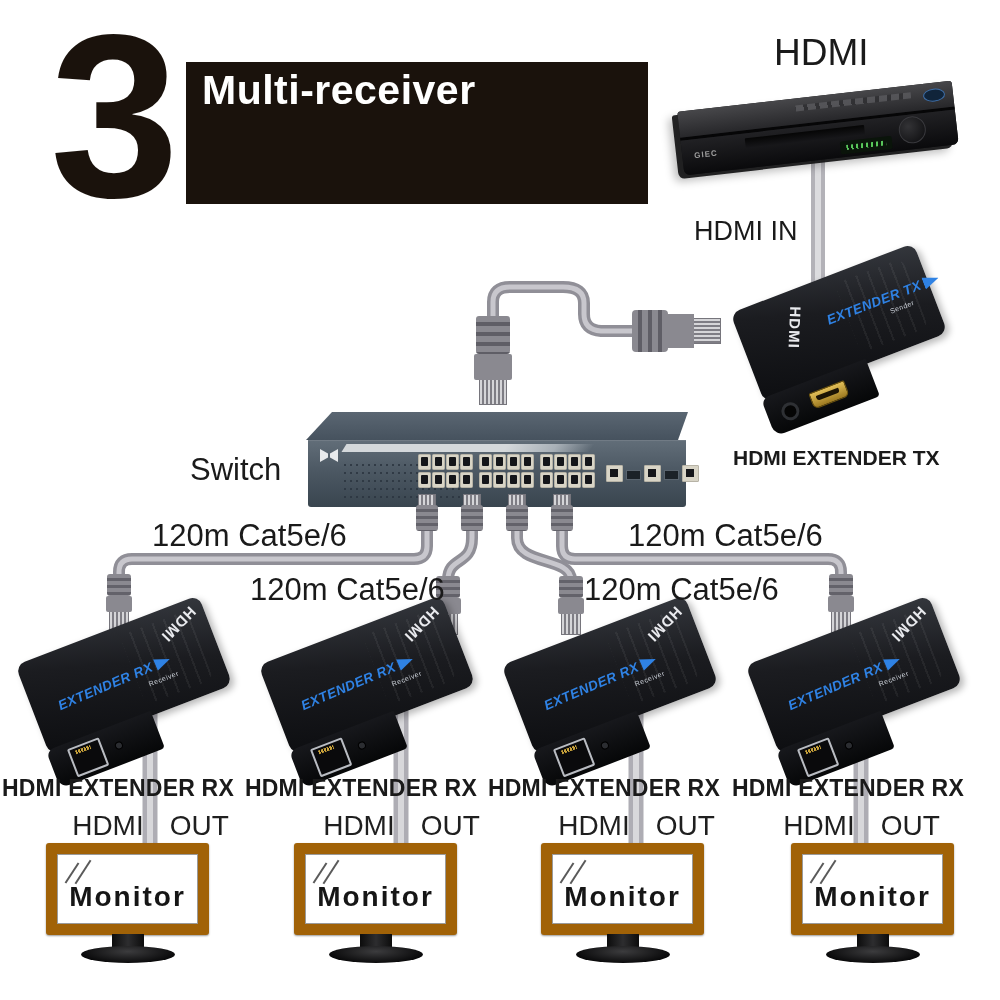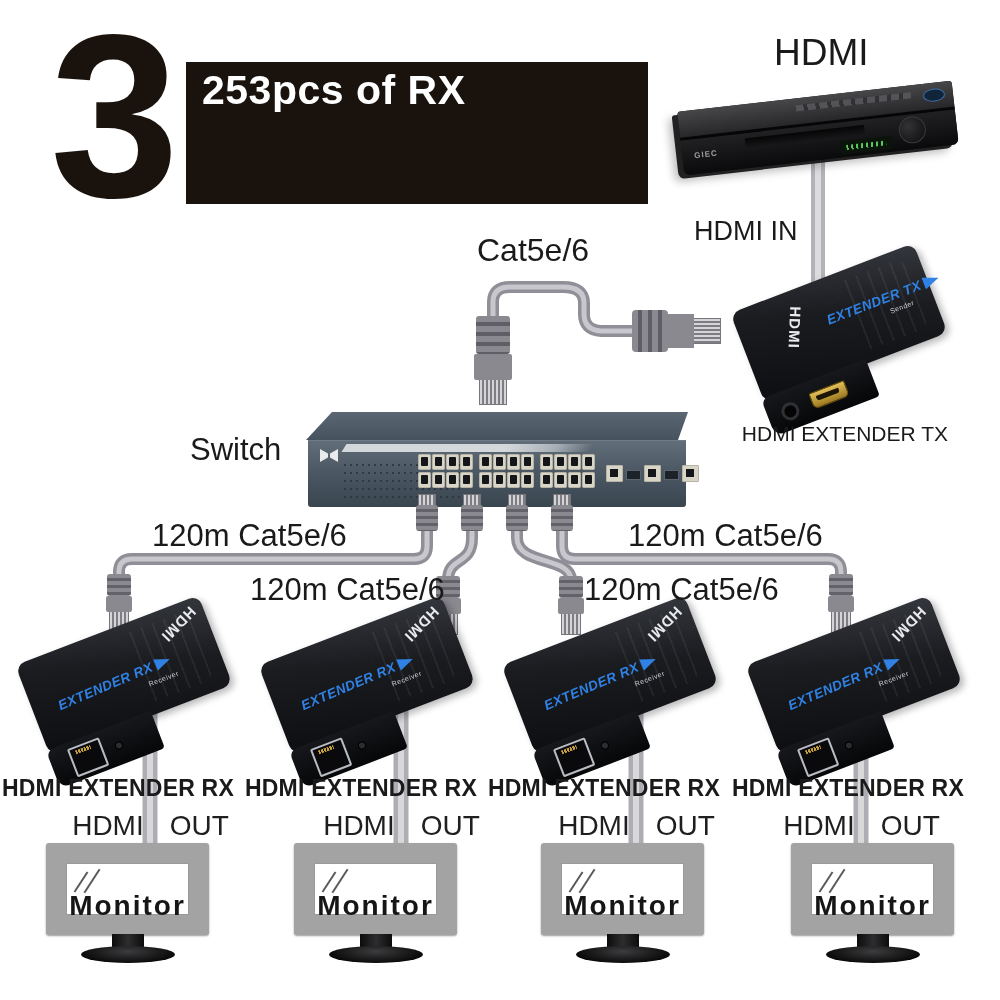--- a/index.html
+++ b/index.html
@@ -11,21 +11,21 @@
            font-weight:900;color:#1a120c;letter-spacing:-6px;z-index:5;}
   .banner{position:absolute;left:186px;top:62px;width:462px;height:142px;background:#1a120c;
           z-index:5;padding:6px 0 0 16px;box-sizing:border-box;}
   .banner div{color:#ffffff;font-weight:900;font-size:41px;line-height:44px;letter-spacing:0.5px;white-space:nowrap;}
 
   
   .lbl{position:absolute;z-index:6;white-space:nowrap;color:#1a1a1a;}
   .lbl-hdmi{left:774px;top:32px;font-size:37px;}
   .lbl-hdmiin{left:694px;top:216px;font-size:27px;}
   .lbl-cat5{left:477px;top:232px;font-size:32px;}
-  .lbl-switch{left:190px;top:432px;font-size:31px;}
+  .lbl-switch{left:190px;top:452px;font-size:31px;}
   .run-lbl{font-size:31px;}
   .run0{left:152px;top:518px;}
   .run1{left:250px;top:572px;}
   .run2{left:584px;top:572px;}
   .run3{left:628px;top:518px;}
 
   
   .cable-layer{position:absolute;left:0;top:0;z-index:1;pointer-events:none;}
 
   
@@ -101,21 +101,21 @@
   .reset{position:absolute;left:66px;top:17px;width:6px;height:6px;border-radius:50%;
          background:#2b2d31;border:1px solid #000;}
   .dcjack{position:absolute;left:14px;top:13px;width:12px;height:12px;border-radius:50%;
          background:#050505;border:3px solid #2e3034;}
   .hport{position:absolute;left:46px;top:12px;width:36px;height:15px;border-radius:2px 2px 6px 6px;
          background:linear-gradient(180deg,#e2bf58,#9c7920);border:1px solid #6e5510;}
   .hport:after{content:"";position:absolute;left:5px;top:4px;width:24px;height:5px;border-radius:1px 1px 3px 3px;background:#1c1405;}
 
   .caption{position:absolute;left:-8px;top:170px;width:231px;text-align:center;font-weight:bold;
            font-size:23px;letter-spacing:0.2px;z-index:6;white-space:nowrap;}
-  .tx-caption{position:absolute;left:733px;top:422px;width:215px;text-align:right;font-weight:normal;
+  .tx-caption{position:absolute;left:733px;top:446px;width:215px;text-align:left;font-weight:bold;
            font-size:21px;z-index:6;white-space:nowrap;}
 
   
   .switch{position:absolute;left:306px;top:412px;width:382px;height:96px;z-index:3;}
   .sw-top{position:absolute;left:0;top:0;width:100%;height:28px;
           background:linear-gradient(180deg,#5a6672,#46525e);
           clip-path:polygon(26px 0,100% 0,calc(100% - 10px) 100%,0 100%);}
   .sw-front{position:absolute;left:2px;top:28px;width:378px;height:66px;border-radius:0 0 3px 3px;
           background:linear-gradient(180deg,#616d78 0%,#4c5863 45%,#39454f 100%);
           border-top:1px solid #717b85;}
@@ -138,21 +138,21 @@
   .g1{left:10px;} .g2{left:253px;} .g3{left:496px;} .g4{left:740px;}
   .ext.in-group{left:8px;top:0;}
   .out-row{position:absolute;left:0;top:205px;width:235px;display:flex;justify-content:center;
            gap:26px;font-size:28px;color:#1f1f1f;z-index:6;}
   .g1 .out-row{transform:translateX(23px);} .g2 .out-row{transform:translateX(31px);}
   .g3 .out-row{transform:translateX(23px);} .g4 .out-row{transform:translateX(4px);}
 
   
   .mon{position:absolute;left:36px;top:238px;width:163px;z-index:3;}
   .g2 .mon{transform:translateX(5px);} .g3 .mon{transform:translateX(9px);} .g4 .mon{transform:translateX(15px);}
-  .mon-frame{height:92px;background:#a3a3a3;border-radius:3px;padding:20px;box-sizing:border-box;
+  .mon-frame{height:92px;background:#a16207;border-radius:3px;padding:11px;box-sizing:border-box;
              box-shadow:0 1px 2px rgba(0,0,0,.4);}
   .mon-screen{position:relative;width:100%;height:100%;background:#ffffff;border:1px solid #9a9a9a;box-sizing:border-box;}
   .mon-text{position:absolute;left:0;right:0;top:26px;text-align:center;font-weight:bold;
             font-size:28px;letter-spacing:2px;color:#161616;}
   .glare{position:absolute;width:2px;height:24px;background:#5a5a5a;transform:rotate(33deg);}
   .gl1{left:13px;top:6px;} .gl2{left:24px;top:3px;height:28px;}
   .mon-neck{width:32px;height:15px;margin:-1px auto 0;background:linear-gradient(90deg,#0c0c0c,#2d2d2f,#0c0c0c);}
   .mon-base{width:94px;height:17px;margin:-3px auto 0;border-radius:50%;
             background:radial-gradient(ellipse at 50% 32%,#3c3c3e,#0a0a0b 72%);}
 </style>
@@ -181,26 +181,25 @@
       <path d="M401,686 V856" stroke="#d8d8db" stroke-width="6"></path>
       <path d="M636,686 V856" stroke="#aeadb4" stroke-width="15"></path>
       <path d="M636,686 V856" stroke="#d8d8db" stroke-width="6"></path>
       <path d="M861,686 V856" stroke="#aeadb4" stroke-width="15"></path>
       <path d="M861,686 V856" stroke="#d8d8db" stroke-width="6"></path>
     </g>
   </svg>
 
   <div class="big-num">3</div>
   <div class="banner">
-    <div>253pcs of RX</div>
+    <div>Multi-receiver</div>
   </div>
 
   <div class="lbl lbl-hdmi">HDMI</div>
   <div class="lbl lbl-hdmiin">HDMI IN</div>
-  <div class="lbl lbl-cat5">Cat5e/6</div>
   <div class="lbl lbl-switch">Switch</div>
   <div class="lbl run-lbl run0">120m Cat5e/6</div>
   <div class="lbl run-lbl run1">120m Cat5e/6</div>
   <div class="lbl run-lbl run2">120m Cat5e/6</div>
   <div class="lbl run-lbl run3">120m Cat5e/6</div>
 
   <div class="player">
     <div class="pbody">
       <div class="p-top">
         <div class="p-buttons"></div>

